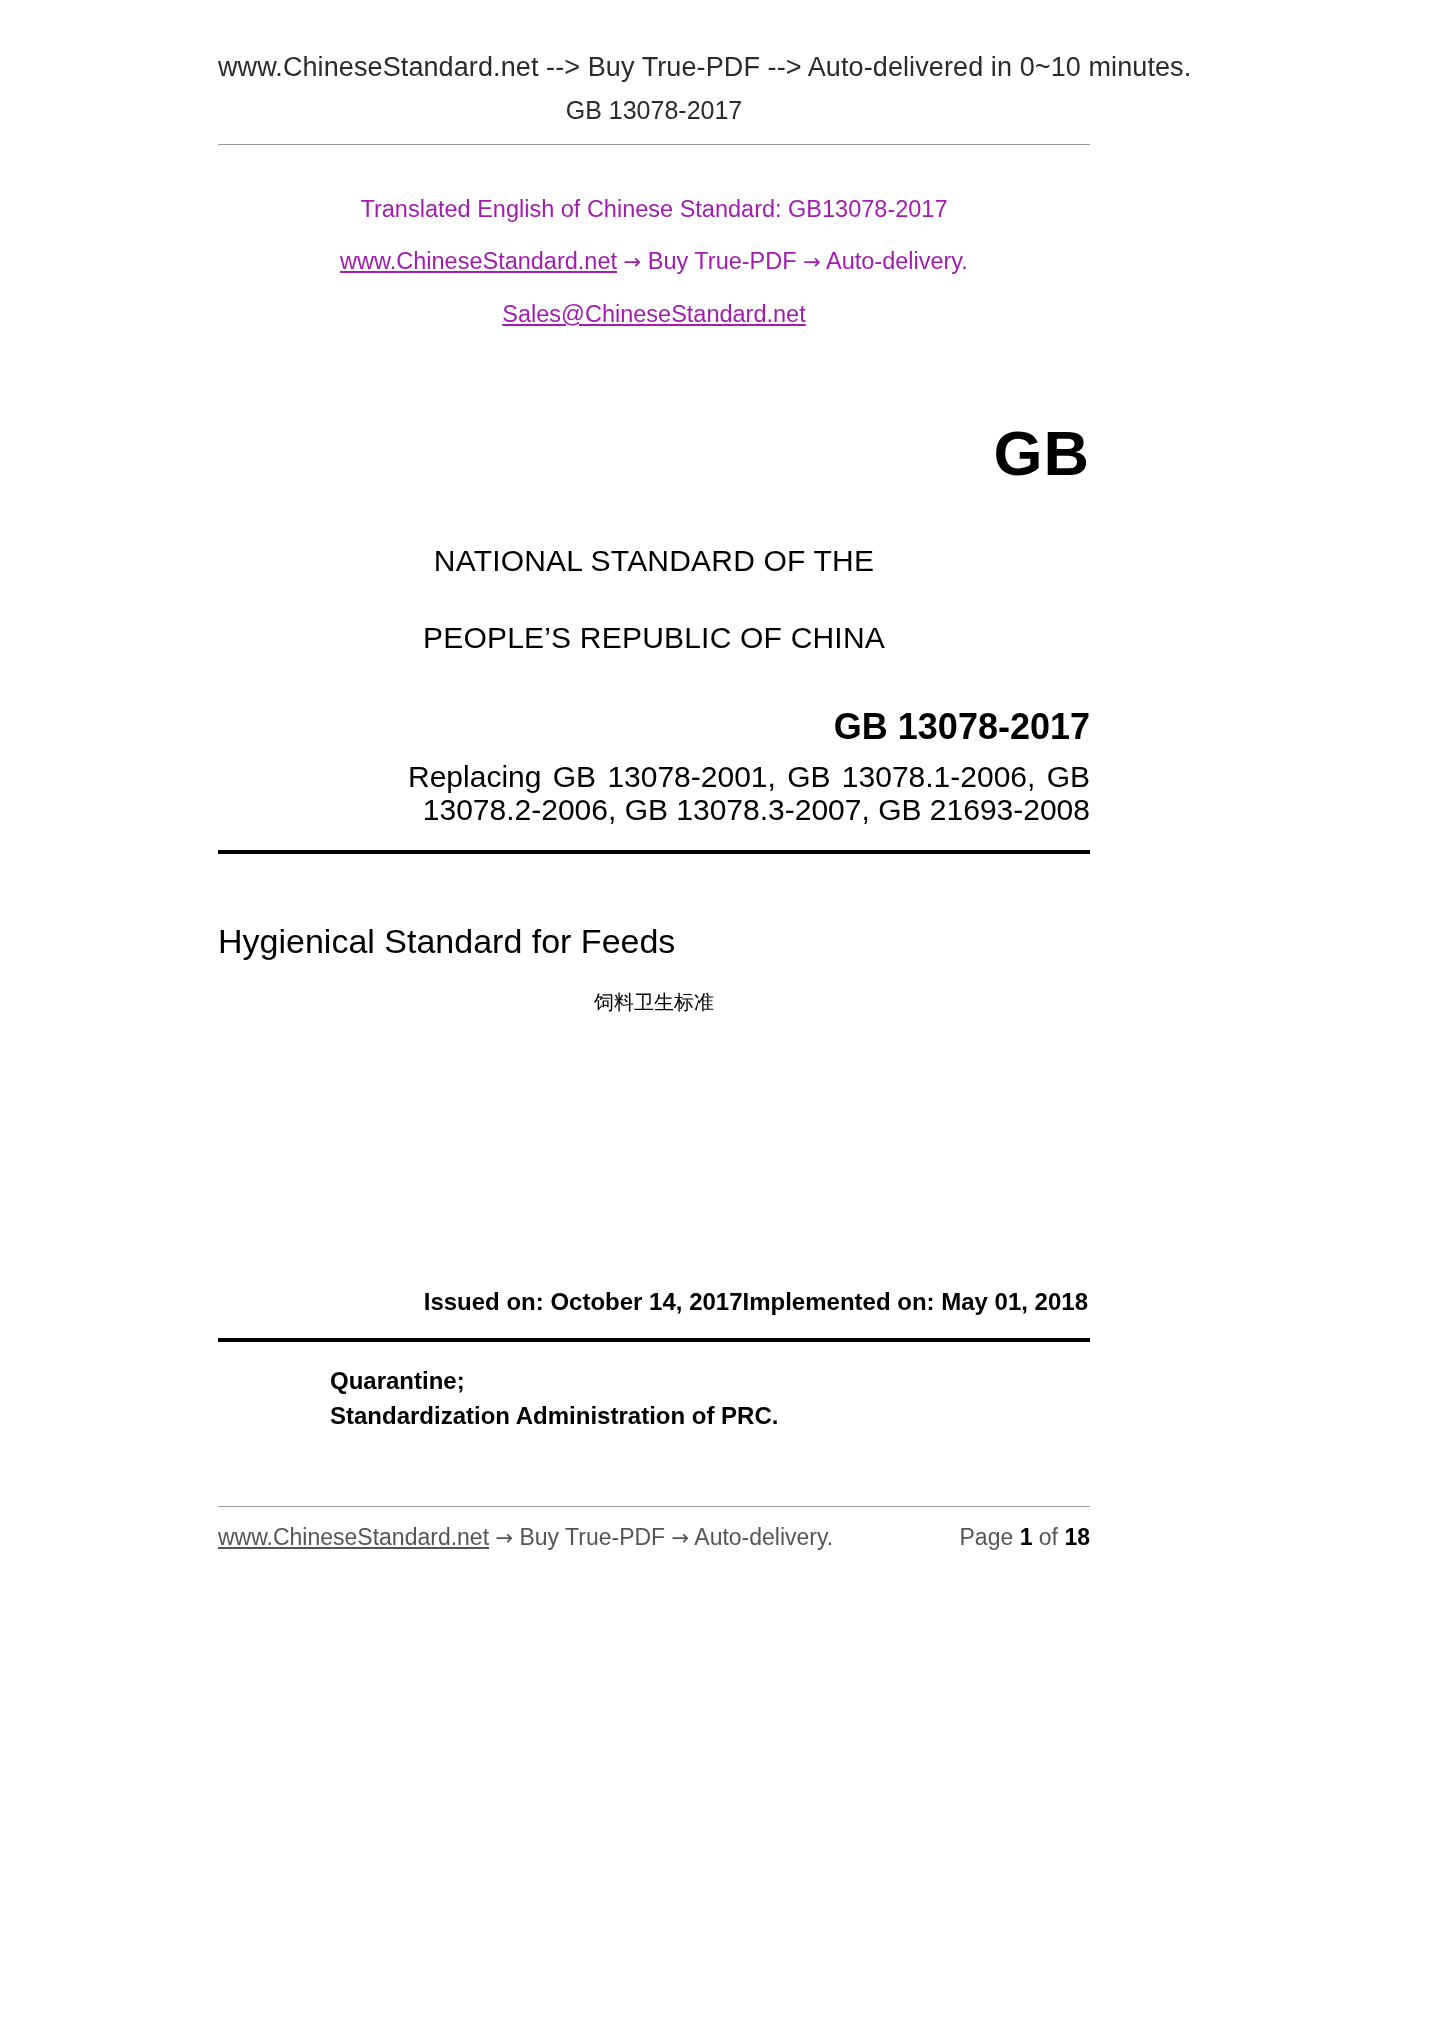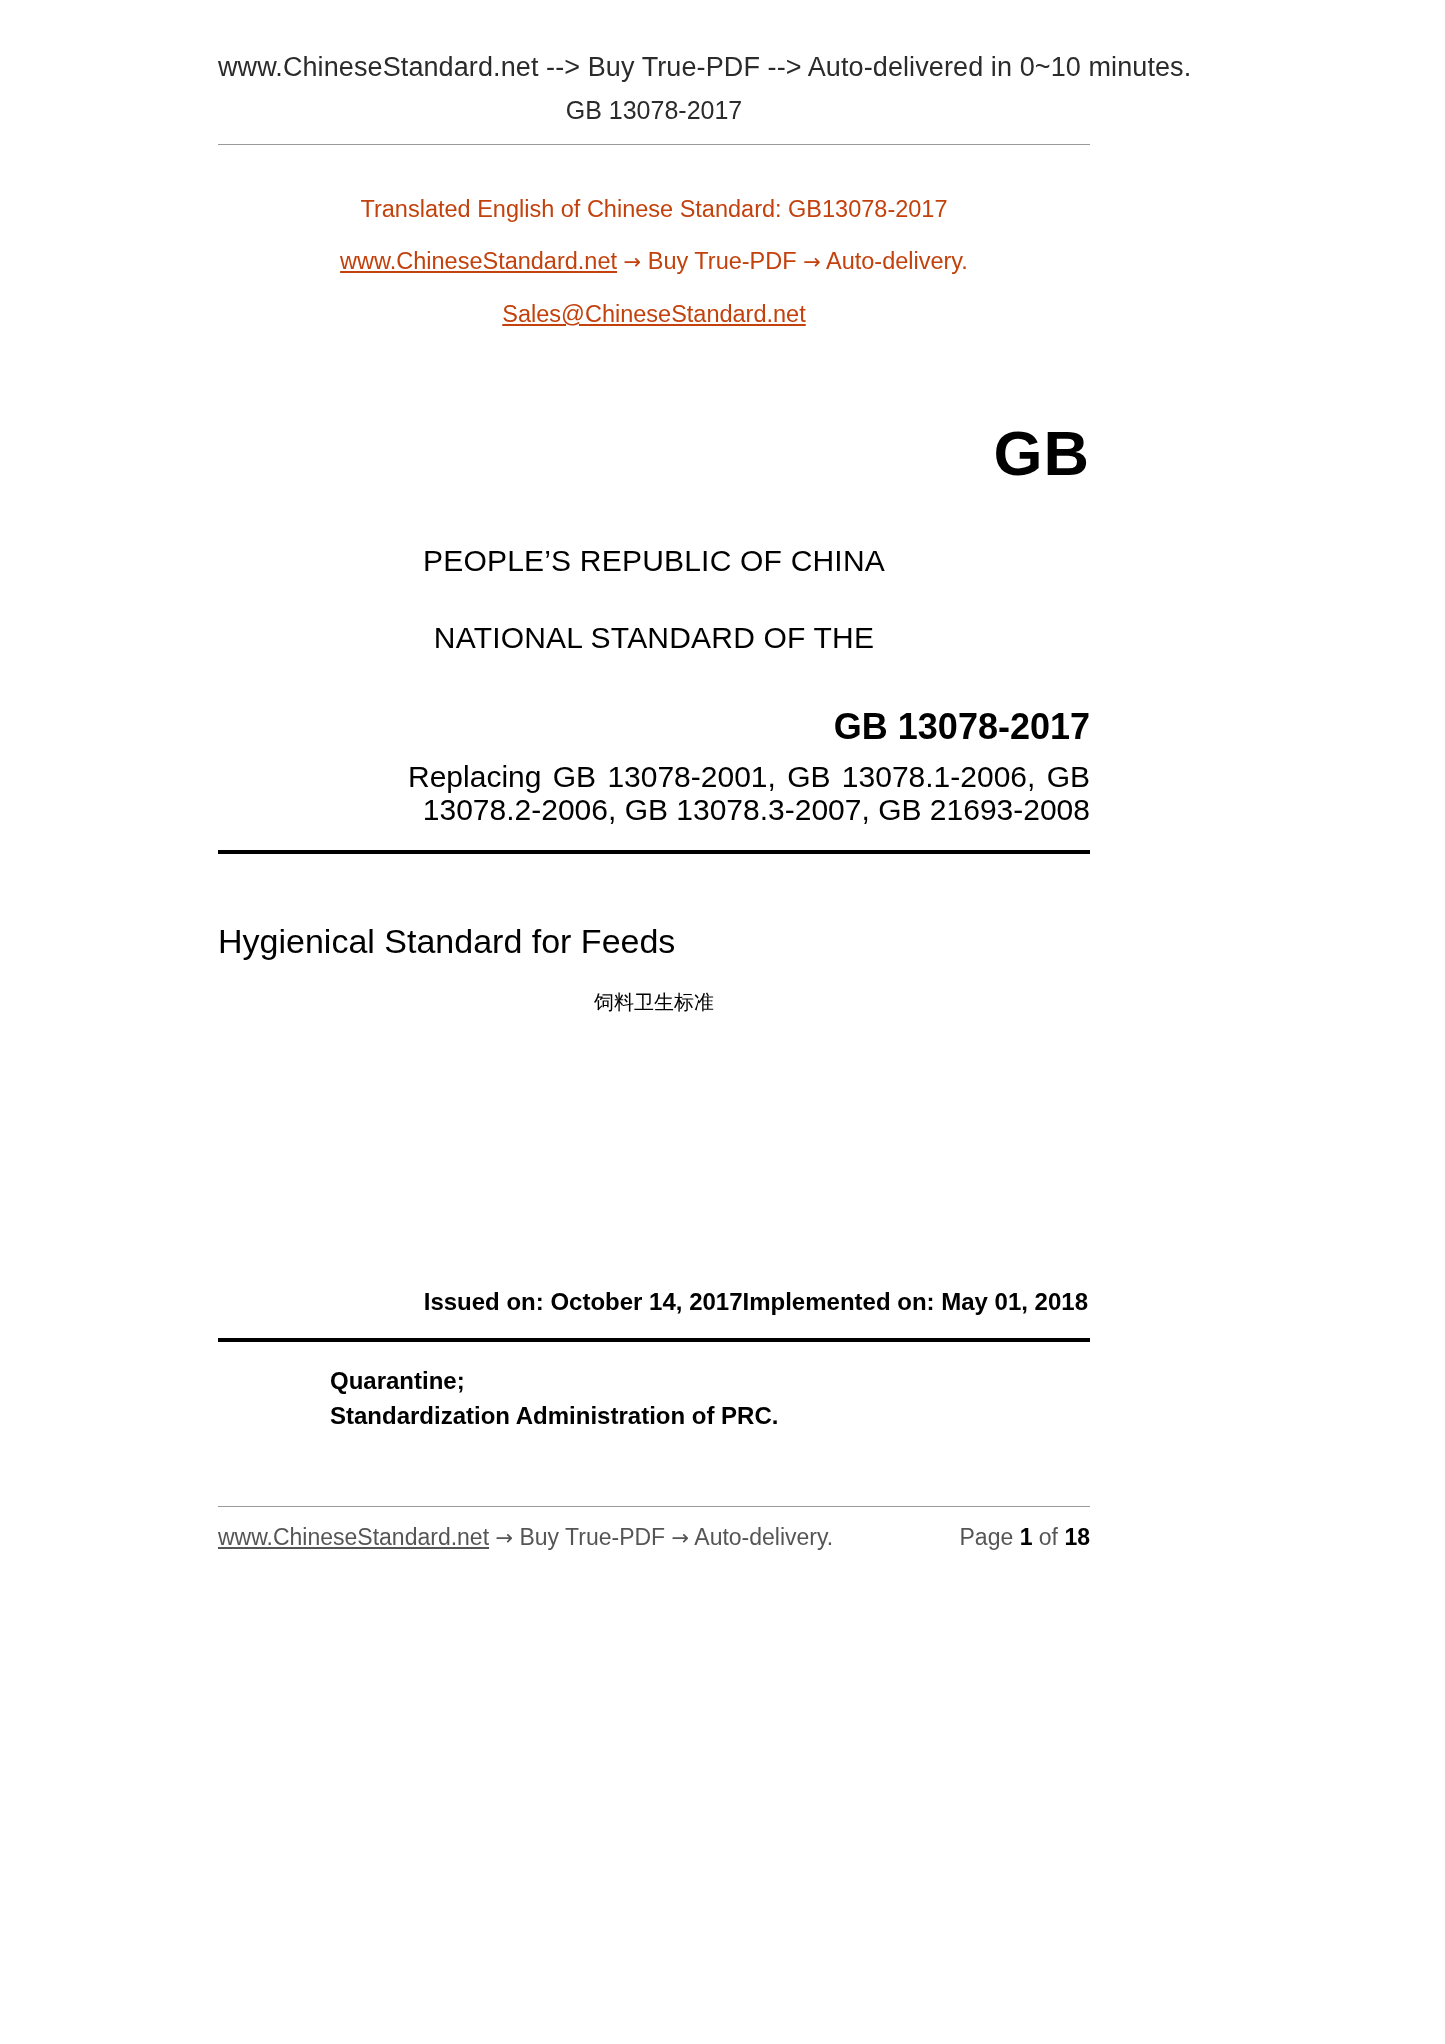--- a/index.html
+++ b/index.html
@@ -40,21 +40,21 @@
     margin-top: 13px;
   }
   .rule-top {
     border-top: 1px solid #9a9a9a;
     margin-top: 19px;
   }
 
   
   .intro {
     text-align: center;
-    color: #c2410c;
+    color: #a21caf;
     font-size: 23.5px;
     margin-top: 38px;
     line-height: 52px;
   }
   .intro .u {
     text-decoration: underline;
   }
   .arrow {
     font-family: "DejaVu Sans", sans-serif;
     font-size: 21px;
@@ -195,22 +195,22 @@
       <span>Auto-delivery.</span>
     </div>
     <div>
       <span class="u">Sales@ChineseStandard.net</span>
     </div>
   </div>
 
   <div class="gb-mark">GB</div>
 
   <div class="nat">
+    <div>NATIONAL STANDARD OF THE</div>
     <div>PEOPLE’S REPUBLIC OF CHINA</div>
-    <div>NATIONAL STANDARD OF THE</div>
   </div>
 
 
   <div class="std-no">GB 13078-2017</div>
   <div class="replacing">Replacing GB 13078-2001, GB 13078.1-2006, GB 13078.2-2006, GB 13078.3-2007, GB 21693-2008</div>
 
   <div class="rule-heavy"></div>
 
   <div class="title-en">Hygienical Standard for Feeds</div>
   <div class="title-cn">饲料卫生标准</div>

